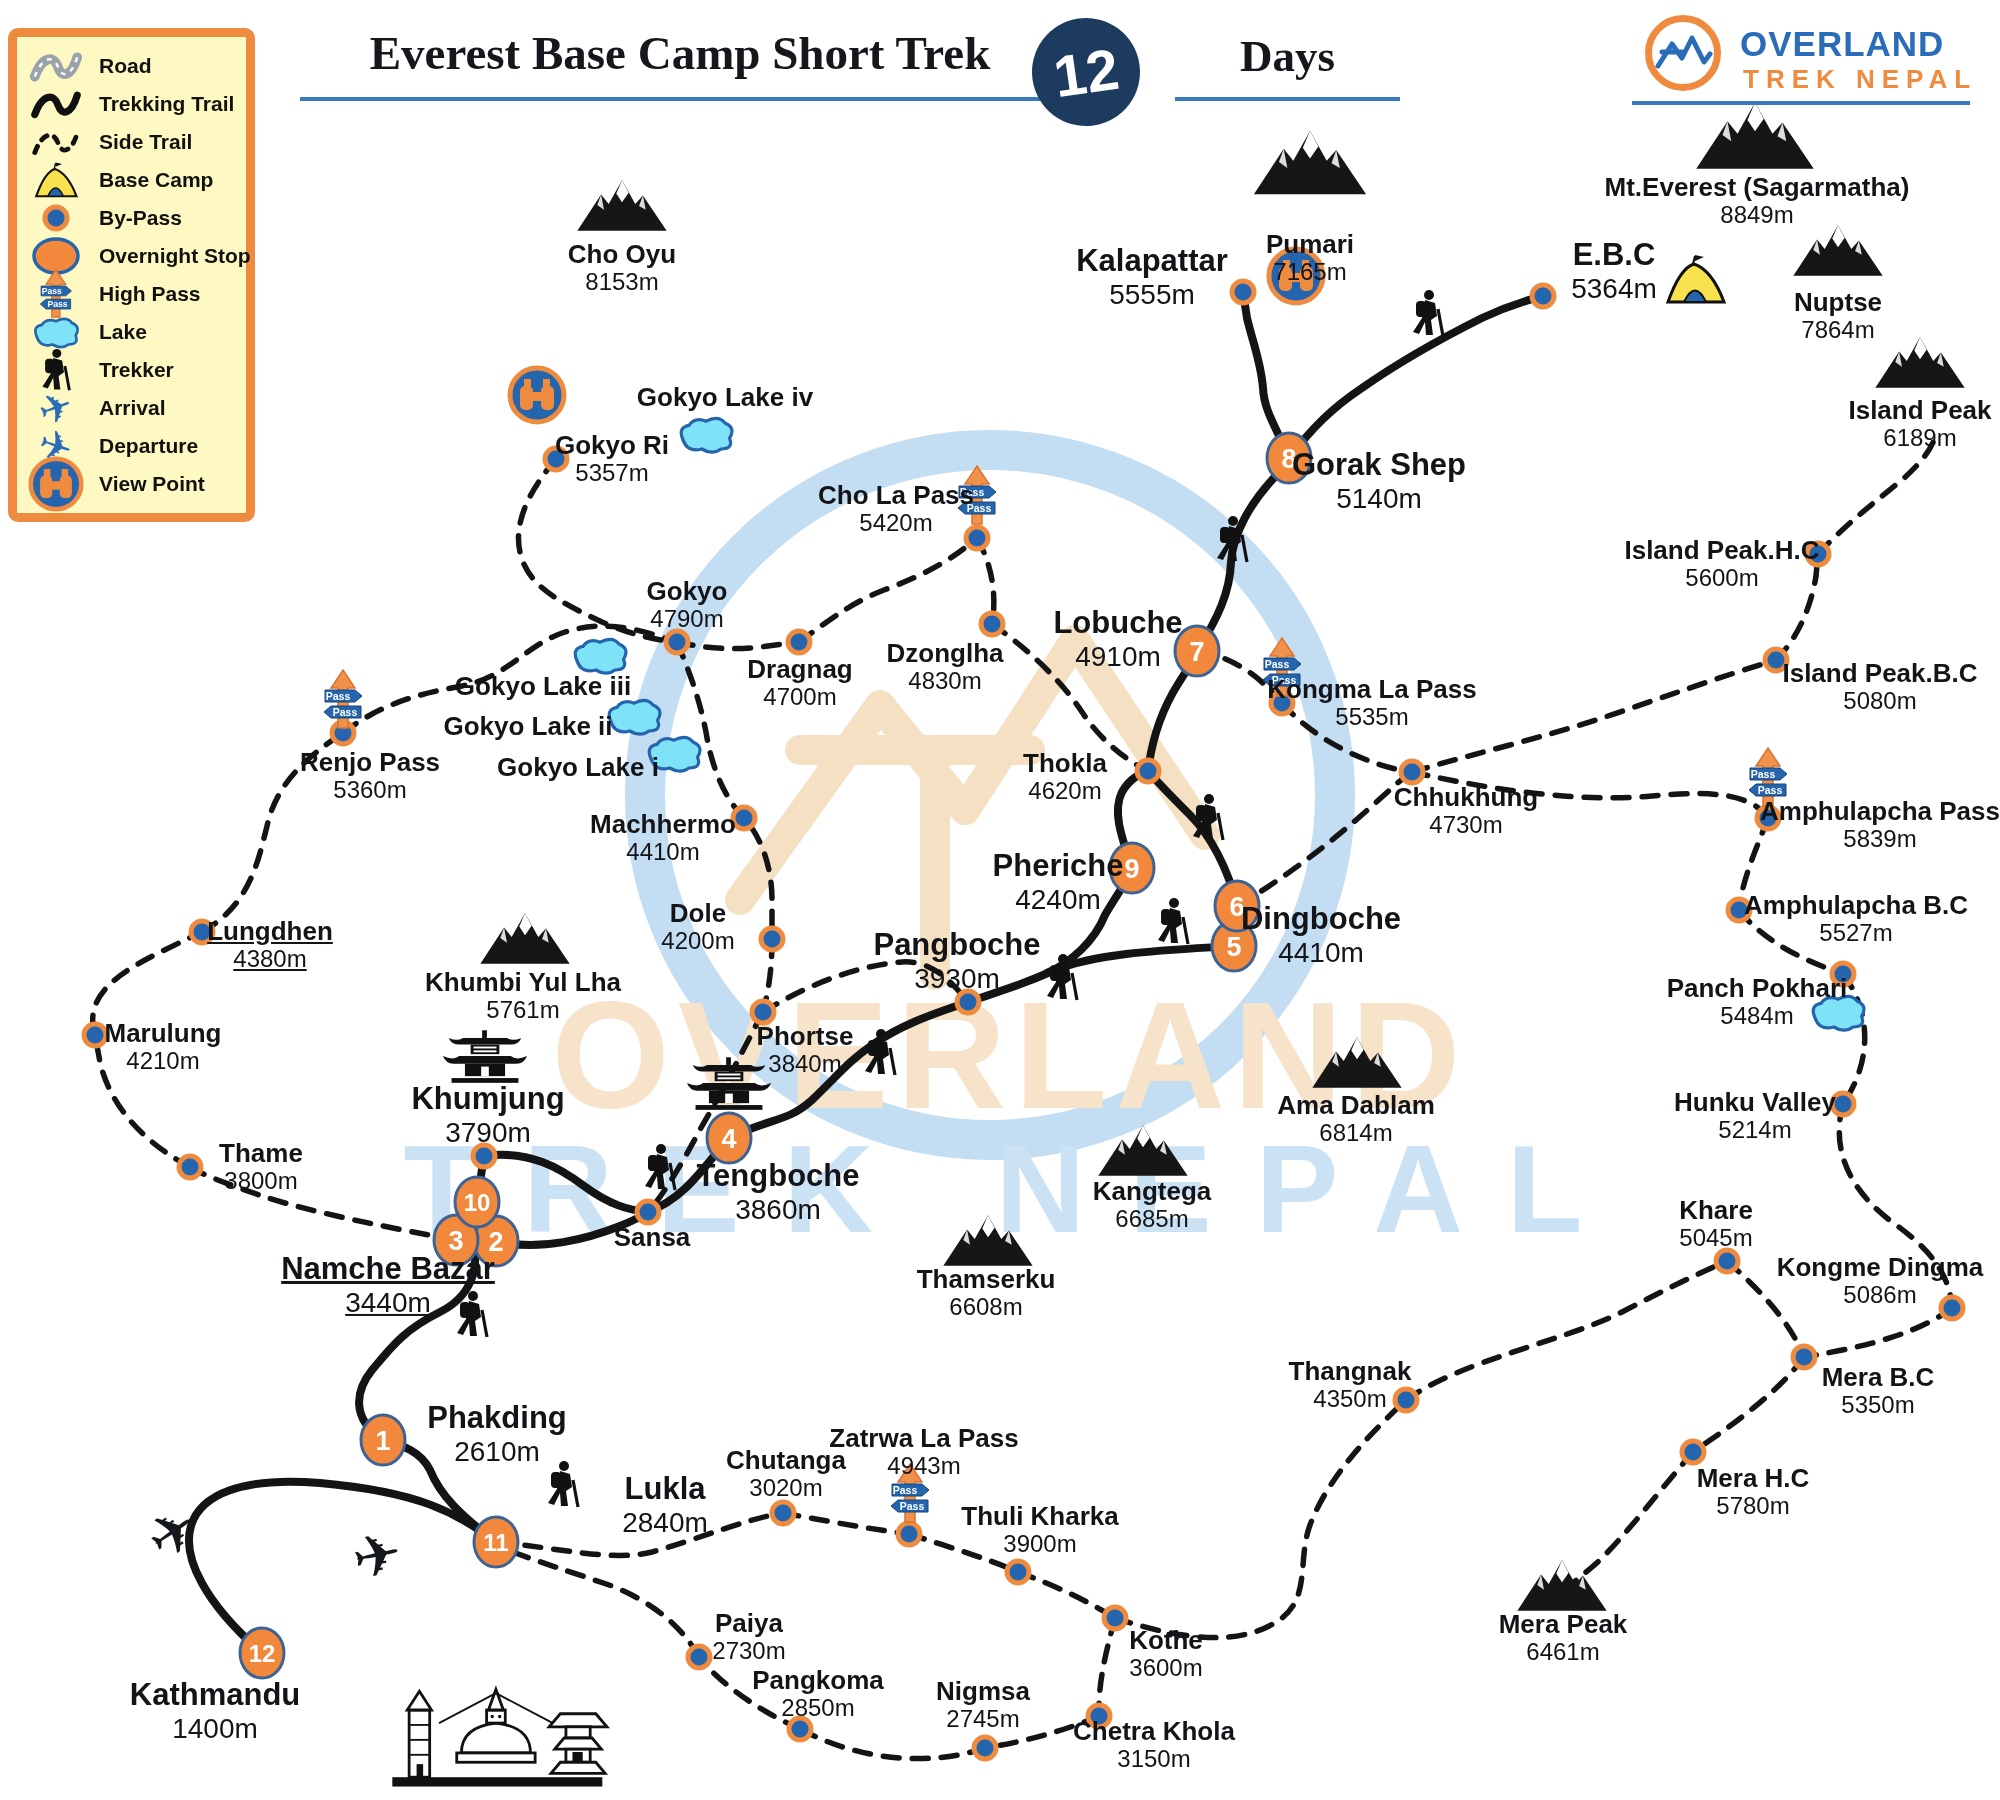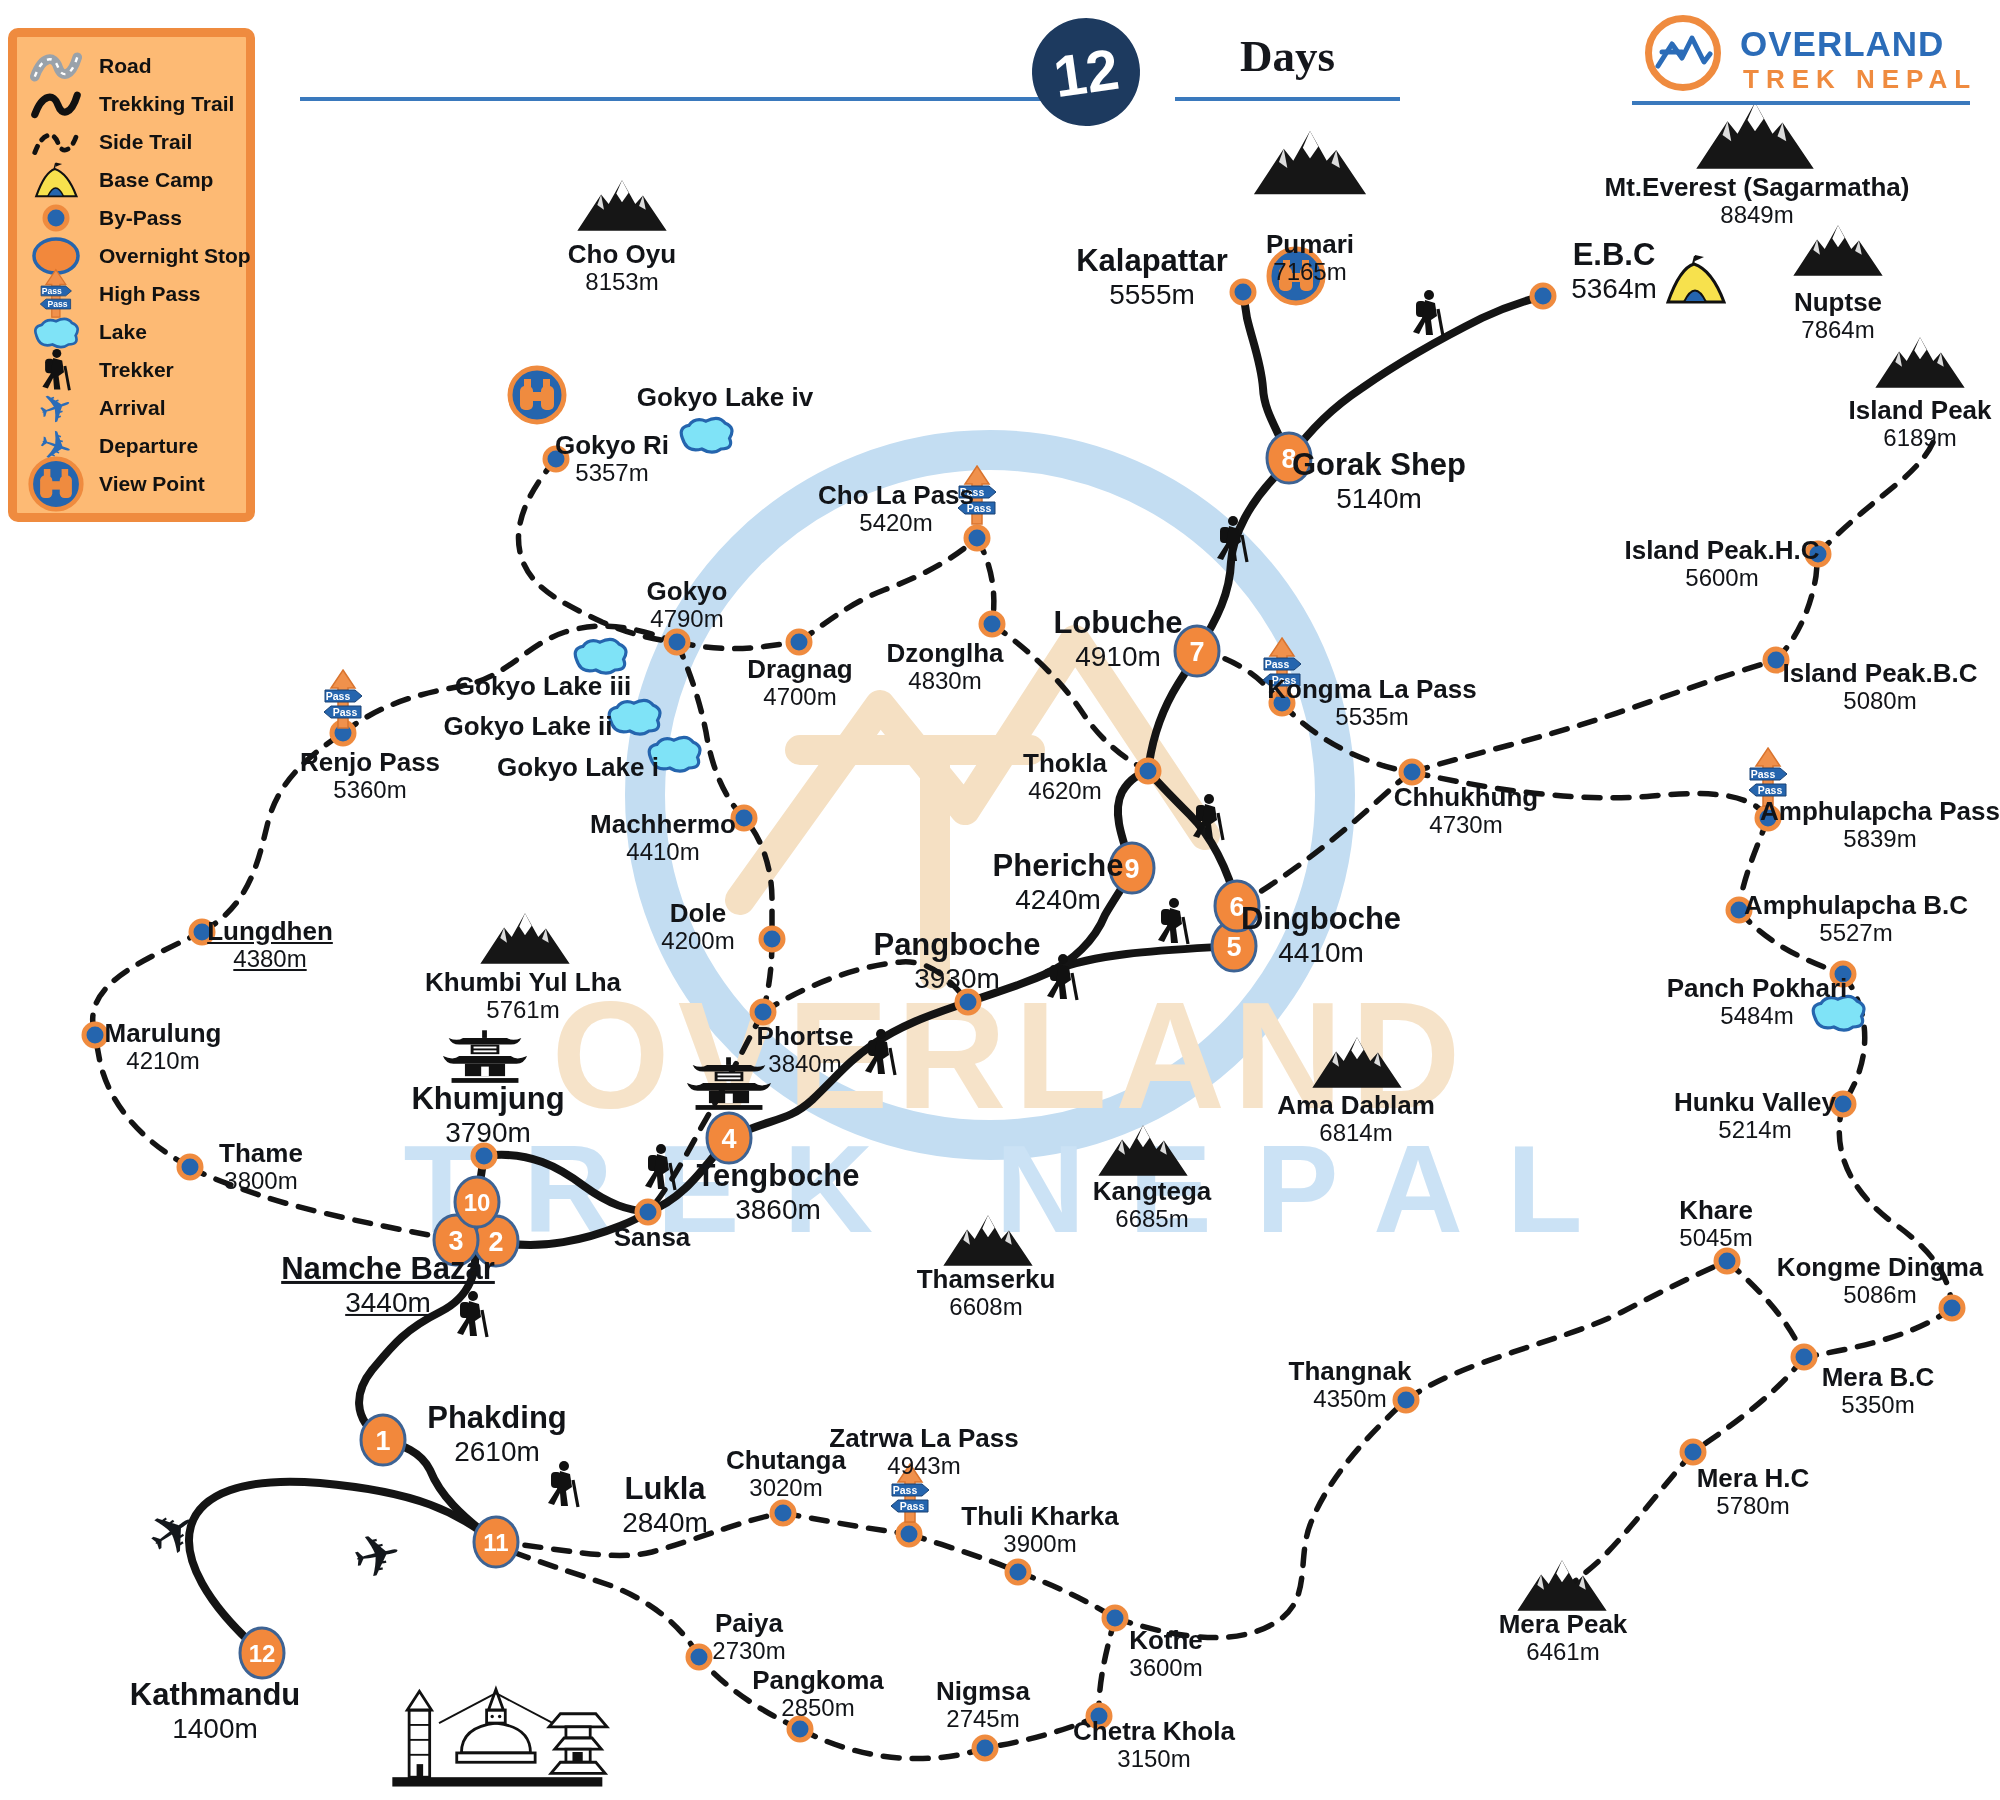--- a/index.html
+++ b/index.html
@@ -26,21 +26,21 @@
   
   .logo-circle{position:absolute;left:1645px;top:15px;width:76px;height:76px;border:7px solid #EF8B3F;
     border-radius:50%;box-sizing:border-box;z-index:6;background:#fff;}
   .logo-top{position:absolute;left:1740px;top:24px;font-size:35px;font-weight:900;color:#2B6CB8;
     letter-spacing:1px;z-index:6;}
   .logo-bottom{position:absolute;left:1743px;top:64px;font-size:26px;font-weight:700;color:#EF8B3F;
     letter-spacing:7px;z-index:6;}
 
   
   .legend{position:absolute;left:8px;top:28px;width:247px;height:494px;border:9px solid #EF8B3F;
-    border-radius:10px;background:#fdba74;box-sizing:border-box;z-index:7;
+    border-radius:10px;background:#fef9c3;box-sizing:border-box;z-index:7;
     display:flex;flex-direction:column;justify-content:space-between;padding:12px 6px 12px 10px;}
   .legend-row{display:flex;align-items:center;gap:14px;height:34px;}
   .legend-ico{width:58px;display:flex;align-items:center;justify-content:center;flex:0 0 58px;}
   .legend-lab{font-size:21px;font-weight:bold;color:#111;white-space:nowrap;}
 
   
   #trails{position:absolute;inset:0;z-index:1;}
   .marker{position:absolute;transform:translate(-50%,-50%);z-index:2;line-height:0;}
   .plane{position:absolute;transform:translate(-50%,-50%);z-index:2;font-size:58px;color:#14181d;line-height:1;}
   .place-label{position:absolute;transform:translate(-50%,-50%);text-align:center;z-index:3;
@@ -119,20 +119,21 @@
         <path d="M909 1534 C946 1546 986 1558 1018 1572"></path>
         <path d="M1018 1572 C1056 1586 1086 1600 1115 1618"></path>
         <path d="M1115 1618 C1106 1652 1098 1682 1099 1716"></path>
         <path d="M1099 1716 C1062 1732 1022 1742 985 1748"></path>
         <path d="M985 1748 C932 1766 862 1762 800 1729"></path>
         <path d="M800 1729 C762 1712 722 1686 699 1657"></path>
         <path d="M699 1657 C682 1626 652 1602 612 1586 C572 1572 532 1560 508 1550"></path>
       </g>
   </svg>
 
+  <div class="hdr-title">Everest Base Camp Short Trek</div>
   <div class="hdr-rule" style="left:300px;width:758px;"></div>
   <div class="days-circle">
     <span>12</span>
   </div>
   <div class="days-word">Days</div>
   <div class="hdr-rule" style="left:1175px;width:225px;"></div>
   <div class="hdr-rule" style="left:1632px;top:101px;width:338px;"></div>
 
   <div class="logo-circle">
     <svg width="62" height="62" viewBox="0 0 62 62">

